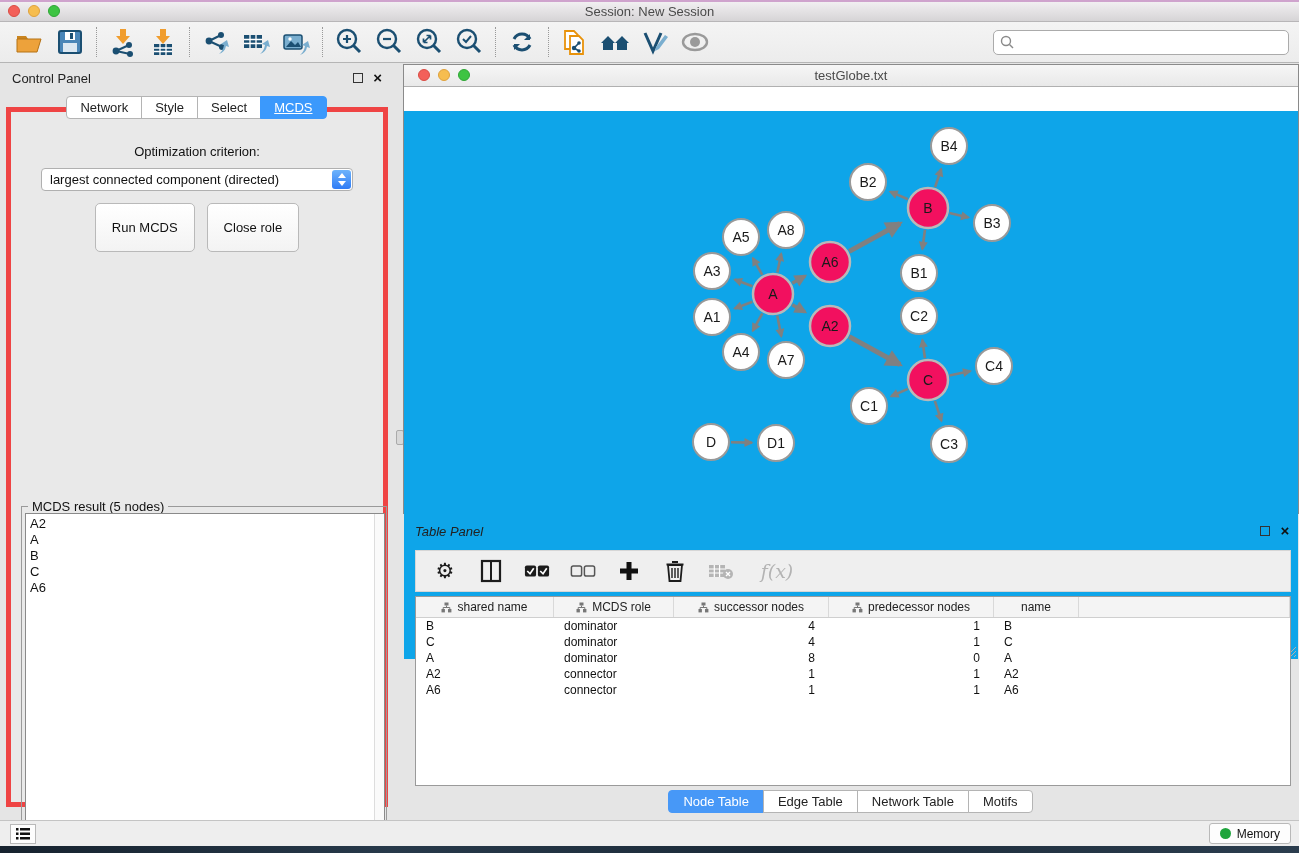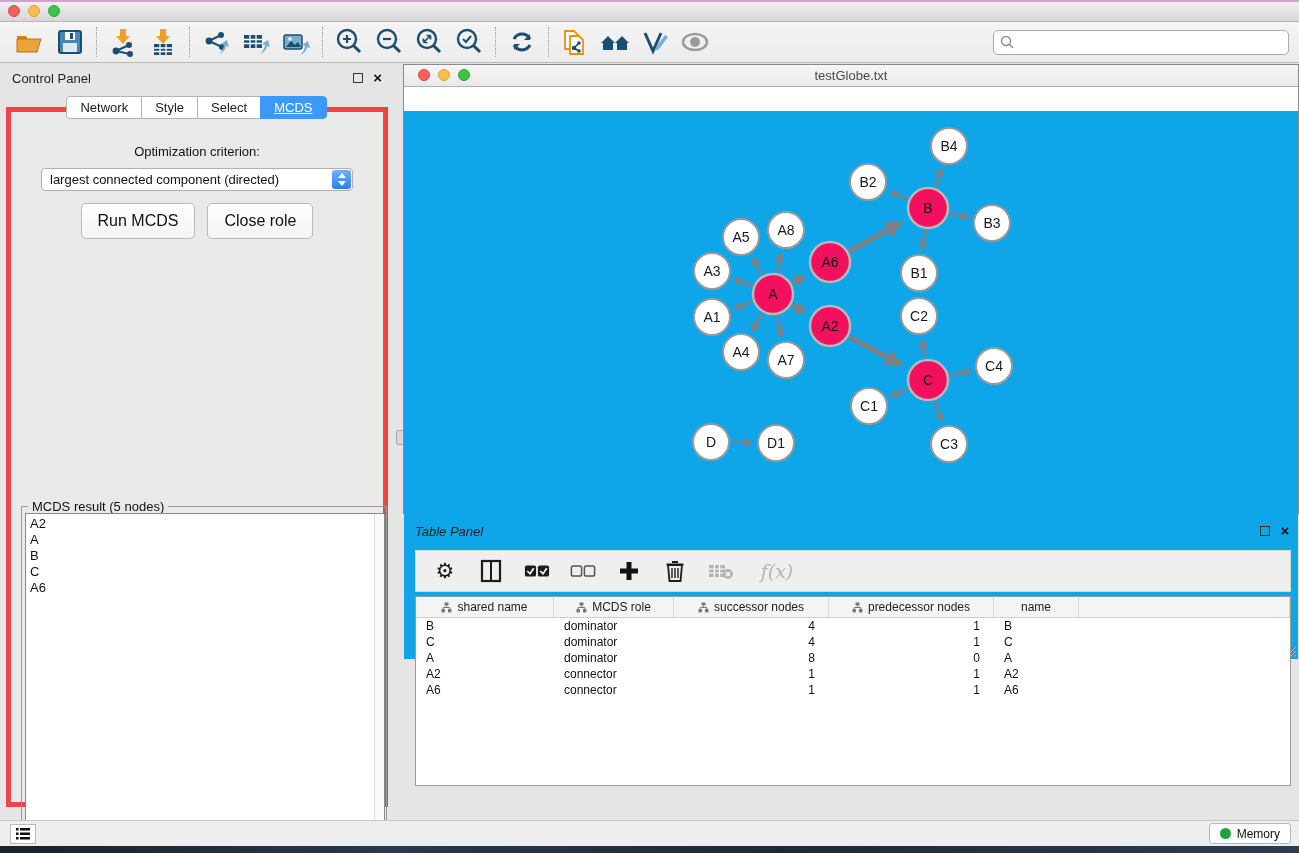--- a/index.html
+++ b/index.html
@@ -50,21 +50,21 @@
   .dropdown { position:relative; margin:9px auto 0; width:312px; height:23px; background:#fff;
     border:1px solid #b0b0b0; border-radius:4px; font-size:13px; color:#111;
     display:flex; align-items:center; padding-left:8px;text-align:right; }
   .dd-stepper { position:absolute; right:1px; top:1px; width:19px; height:19px; border-radius:3px;
     background:linear-gradient(#6db3fb,#2f7cf6); display:flex; flex-direction:column;
     align-items:center; justify-content:center; gap:3px; }
   .dd-up { width:0; height:0; border-left:4px solid transparent; border-right:4px solid transparent; border-bottom:5px solid #fff; }
   .dd-down { width:0; height:0; border-left:4px solid transparent; border-right:4px solid transparent; border-top:5px solid #fff; }
   .btn-row { display:flex; justify-content:center; gap:12px; margin-top:12px; }
   .mac-btn { background:linear-gradient(#ffffff,#f3f3f3); border:1px solid #b9b9b9; border-radius:5px;
-    padding:8px 16px; font-size:16px; color:#111; }
+    padding:16px 16px; font-size:13px; color:#111; }
   .result-box { position:absolute; left:10px; top:394px; width:366px; height:338px;
     border:1px solid #9a9a9a; }
   .result-title { position:absolute; left:6px; top:-8px; background:#e9e9e9; padding:0 4px;
     font-size:13px; color:#111; }
   .result-list { position:absolute; left:3px; top:6px; width:360px; height:328px; background:#fff;
     border:1px solid #8a8a8a; font-size:13px; color:#111; padding:2px 0 0 4px; line-height:16px; }
   .result-scroll { position:absolute; right:0; top:0; width:10px; height:100%; background:#fafafa; border-left:1px solid #ddd; }
 
   
   .net-window { position:absolute; left:403px; top:64px; width:896px; height:450px;
@@ -122,20 +122,21 @@
 <body>
 
 <div id="app">
 
   <div class="titlebar">
     <div class="tl-group">
       <span class="tl red"></span>
       <span class="tl yellow"></span>
       <span class="tl green"></span>
     </div>
+    <div class="win-title">Session: New Session</div>
   </div>
 
   <div class="toolbar">
     <div class="tb-btn">
       <svg width="30" height="26" viewBox="0 0 30 26">
         <path d="M2 7 L11 7 L13 10 L2 10 Z" fill="#c9841f"></path>
         <path d="M2 10 L26 10 L22 23 L2 23 Z" fill="#eda23b" stroke="#b57214" stroke-width="1"></path>
       </svg>
     </div>
     <div class="tb-btn">
@@ -567,20 +568,26 @@
           <div class="tr">
             <div class="td l col0">A6</div>
             <div class="td l col1">connector</div>
             <div class="td r col2">1</div>
             <div class="td r col3">1</div>
             <div class="td l col4">A6</div>
           </div>
         </div>
     </div>
 
+    <div class="bottom-tabs" id="bottom-tabs">
+        <div class="btab active">Node Table</div>
+        <div class="btab">Edge Table</div>
+        <div class="btab">Network Table</div>
+        <div class="btab">Motifs</div>
+      </div>
   </div>
 
   <div class="statusbar">
     <div class="list-btn">
       <svg width="16" height="14" viewBox="0 0 16 14">
         <rect x="1" y="1" width="2.5" height="2.5" fill="#111"></rect>
           <rect x="5" y="1" width="10" height="2.5" fill="#111"></rect>
         <rect x="1" y="5.5" width="2.5" height="2.5" fill="#111"></rect>
           <rect x="5" y="5.5" width="10" height="2.5" fill="#111"></rect>
         <rect x="1" y="10" width="2.5" height="2.5" fill="#111"></rect>

